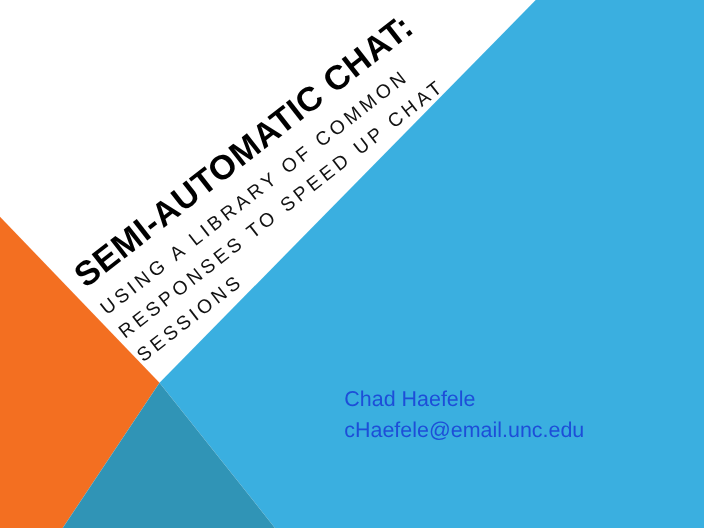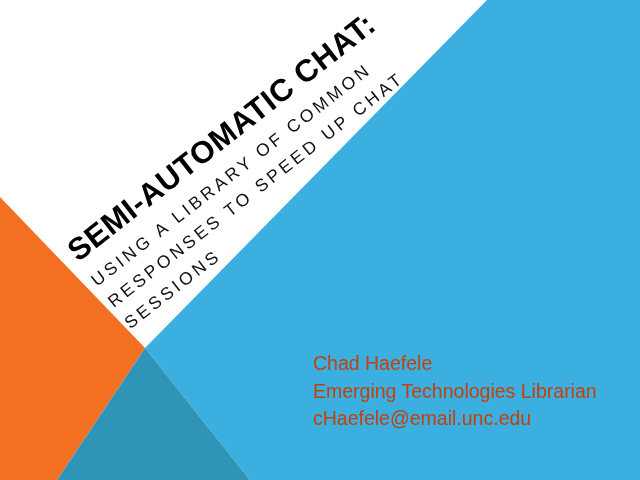--- a/index.html
+++ b/index.html
@@ -58,21 +58,21 @@
     line-height: 1.55;
     margin: 0;
     white-space: nowrap;
   }
 
   
   #author-block {
     position: absolute;
     left: 313px;
     top: 350px;
-    color: #c2410c;
+    color: #1d4ed8;
     font-size: 19.5px;
     line-height: 1.42;
     white-space: nowrap;
   }
 
   .author-line {
     margin: 0;
     white-space: nowrap;
   }
 </style>
@@ -92,17 +92,16 @@
     <div id="title-line">SEMI-AUTOMATIC CHAT:</div>
     <div id="subtitle-block">
       <div class="subtitle-line">USING A LIBRARY OF COMMON</div>
       <div class="subtitle-line">RESPONSES TO SPEED UP CHAT</div>
       <div class="subtitle-line">SESSIONS</div>
     </div>
   </div>
 
   <div id="author-block">
     <div class="author-line">Chad Haefele</div>
-    <div class="author-line">Emerging Technologies Librarian</div>
     <div class="author-line">cHaefele@email.unc.edu</div>
   </div>
 
 </div>
 
 </body></html>

